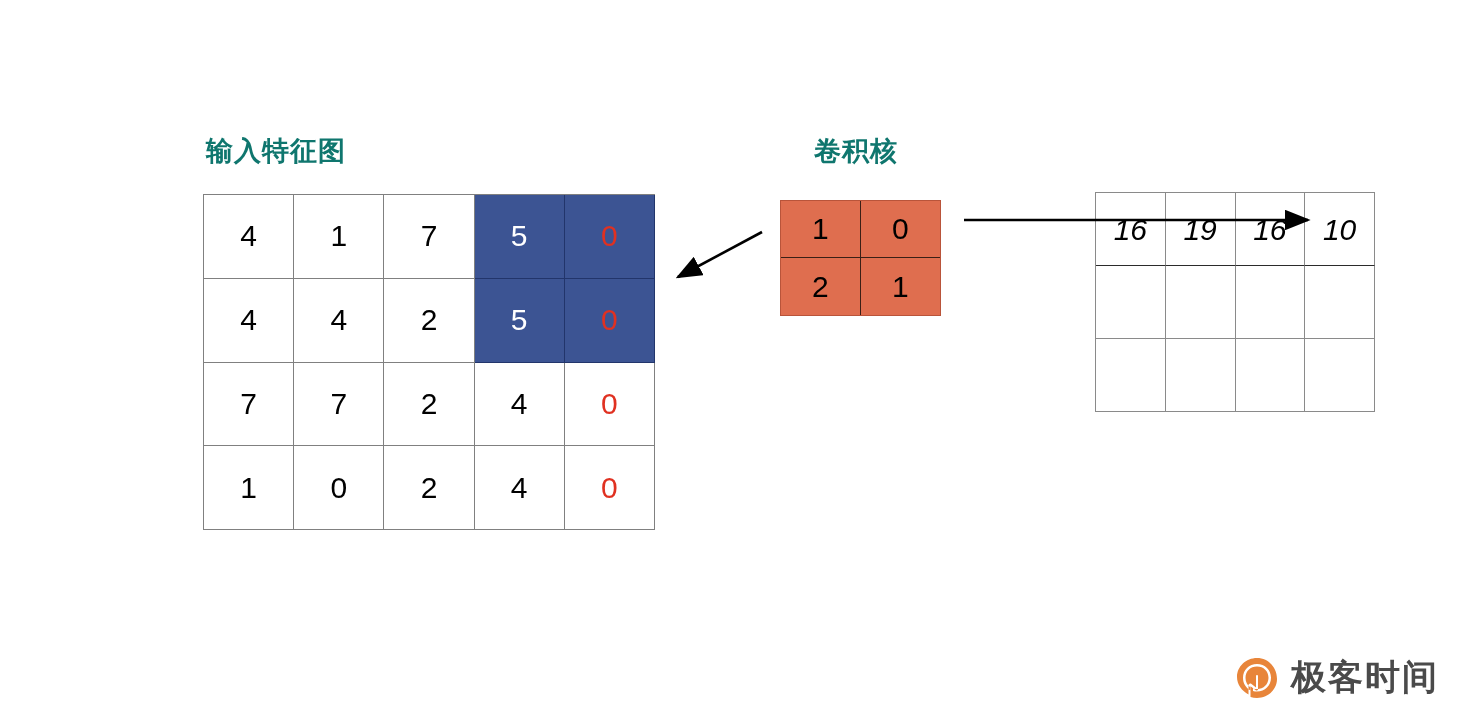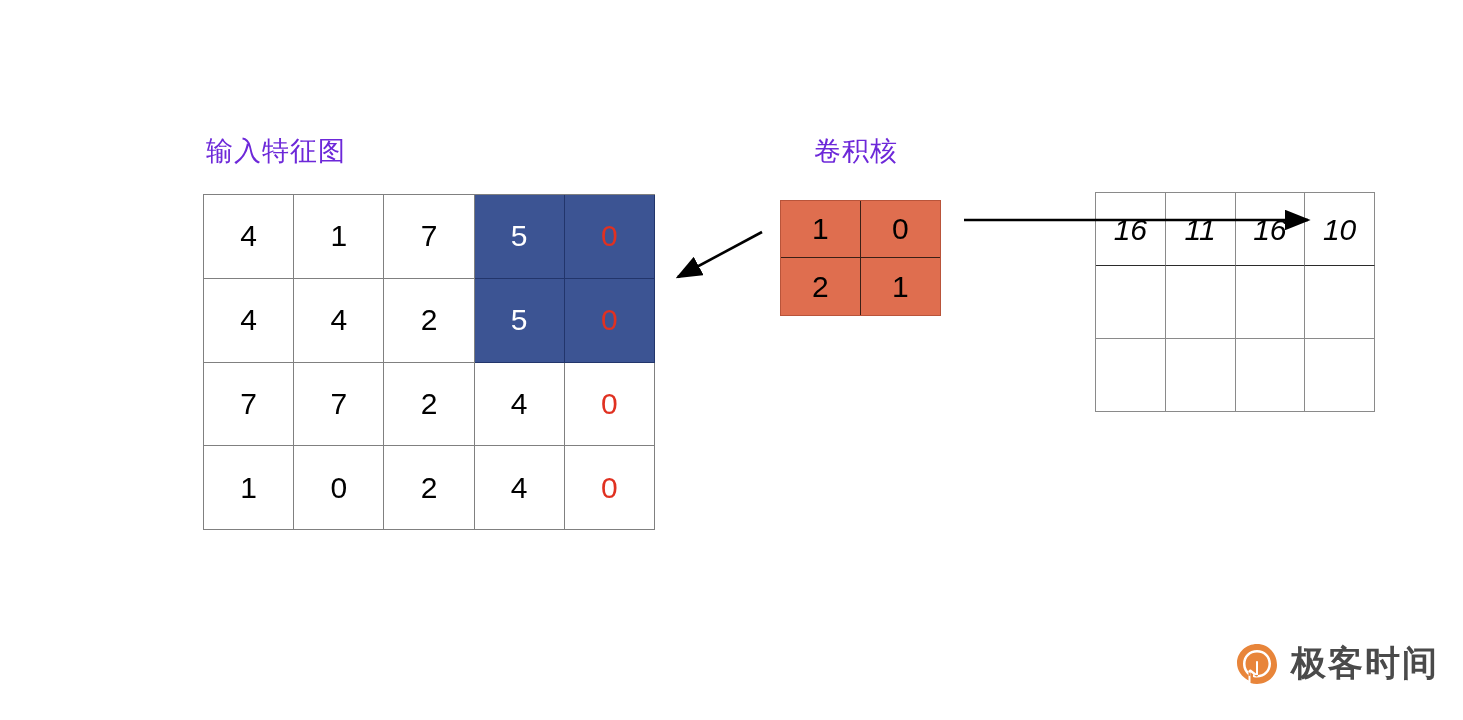--- a/index.html
+++ b/index.html
@@ -13,22 +13,22 @@
     position: relative;
     overflow: hidden;
     font-family: "Liberation Sans", "DejaVu Sans", sans-serif;
     color: #000000;
   }
 
   
   .section-title {
     position: absolute;
     font-size: 27px;
-    font-weight: 400;
-    color: #6d28d9;
+    font-weight: 700;
+    color: #0f766e;
     letter-spacing: 1px;
     white-space: nowrap;
   }
   #input-title  { left: 206px; top: 133px; }
   #kernel-title { left: 814px; top: 133px; }
 
   
   .grid {
     position: absolute;
     display: grid;
@@ -118,21 +118,21 @@
     top: 0;
     width: 1463px;
     height: 720px;
     pointer-events: none;
   }
 
   
   #watermark {
     position: absolute;
     left: 1235px;
-    top: 640px;
+    top: 654px;
     display: flex;
     align-items: center;
     gap: 12px;
   }
   #watermark .wm-mark {
     width: 44px;
     height: 44px;
     position: relative;
   }
   #watermark .wm-text {
@@ -178,21 +178,21 @@
 
 <div class="grid" id="kernel-grid">
   <div class="cell">1</div>
   <div class="cell">0</div>
   <div class="cell">2</div>
   <div class="cell">1</div>
 </div>
 
 <div class="grid" id="output-grid">
   <div class="cell r1">16</div>
-  <div class="cell r1">11</div>
+  <div class="cell r1">19</div>
   <div class="cell r1">16</div>
   <div class="cell r1">10</div>
 
   <div class="cell"></div>
   <div class="cell"></div>
   <div class="cell"></div>
   <div class="cell"></div>
 
   <div class="cell"></div>
   <div class="cell"></div>

